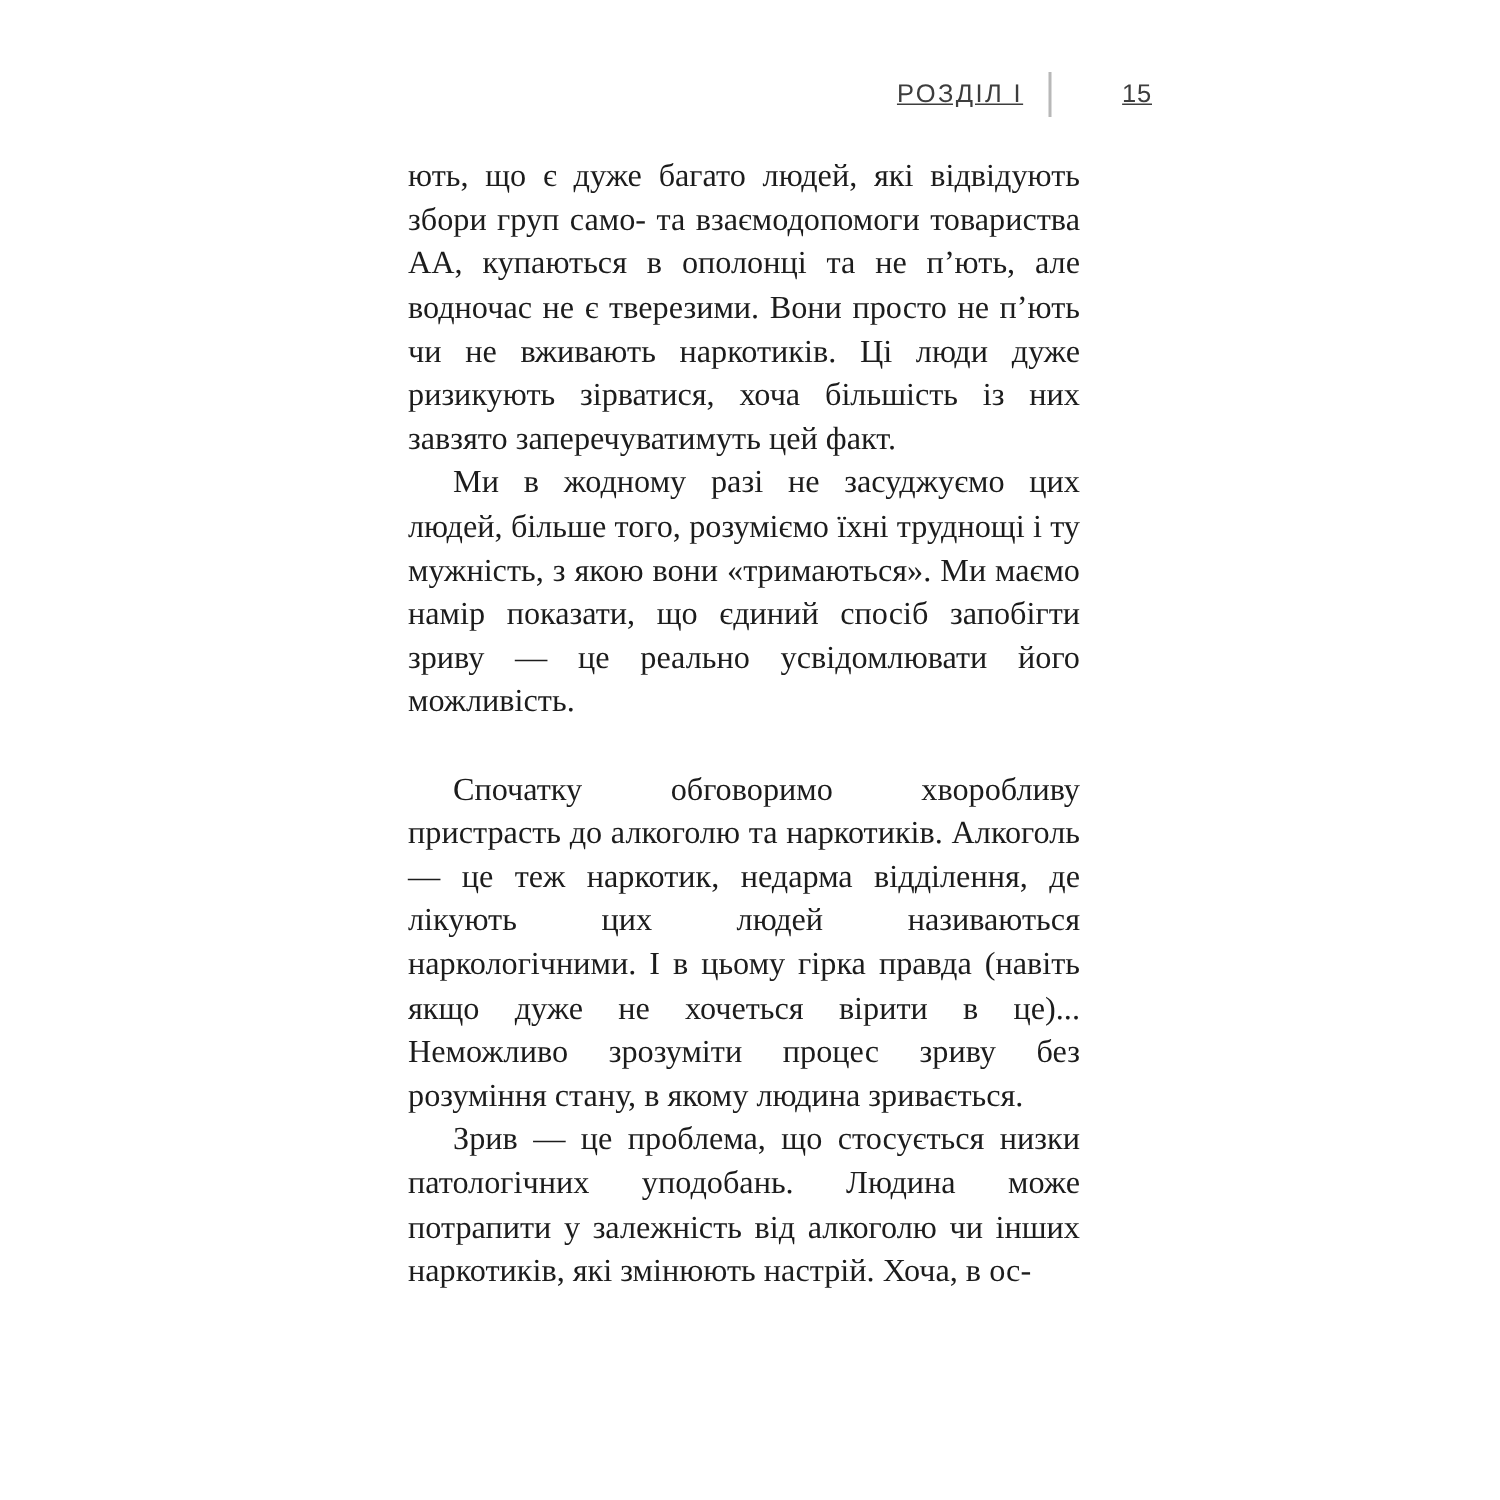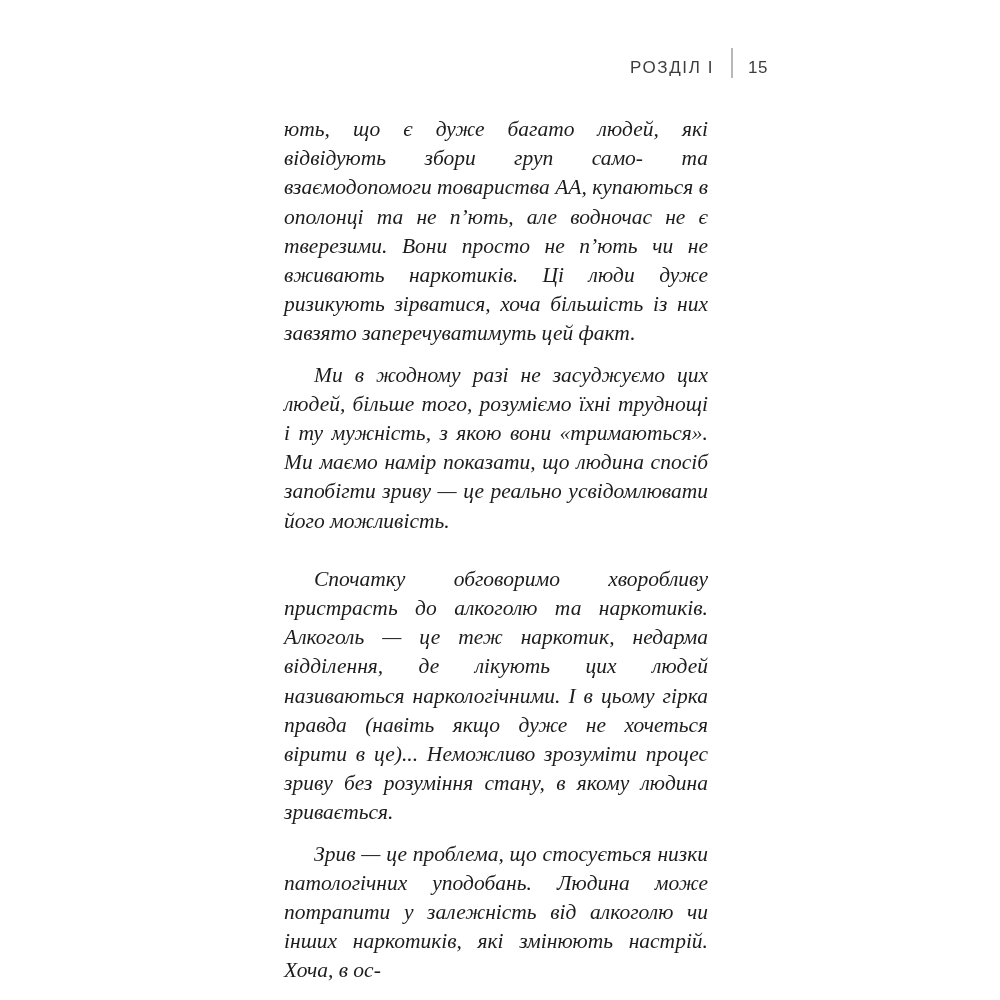--- a/index.html
+++ b/index.html
@@ -16,50 +16,51 @@
     position: relative;
     width: 1000px;
     height: 1000px;
     background: #ffffff;
   }
   .running-head {
     position: absolute;
     top: 48px;
     right: 232px;
     display: flex;
-    align-items: flex-end;
+    align-items: center;
     font-family: "Liberation Sans", "DejaVu Sans", sans-serif;
     color: #3d3d3d;
     font-size: 17px;
     letter-spacing: 1.6px;
+    text-decoration: underline;
   }
   .running-head .divider {
     width: 2px;
     height: 30px;
     background: #b8b8b8;
     margin: 0 15px 0 17px;
   }
   .running-head .page-num {
     letter-spacing: 0.5px;
+    margin-left: 32px;
   }
   .text-block {
     position: absolute;
     left: 272px;
     top: 103px;
     width: 448px;
     font-size: 21.5px;
     line-height: 29.2px;
     text-align: justify;
     hyphens: auto;
     -webkit-hyphens: auto;
   }
   .text-block p {
-    margin: 12px;
+    margin: 0;
     text-indent: 30px;
-    font-style: italic;
   }
   .text-block p.no-indent {
     text-indent: 0;
   }
   .text-block p.section-gap {
     margin-top: 29px;
   }
 </style>
 </head>
 <body>
@@ -67,18 +68,18 @@
 <div class="page">
 
   <div class="running-head">
     <span>РОЗДІЛ І</span>
     <span class="divider"></span>
     <span class="page-num">15</span>
   </div>
 
   <div class="text-block">
     <p class="no-indent">ють, що є дуже багато людей, які відвідують збори груп само- та взаємодопомоги товариства АА, купаються в ополонці та не п’ють, але водночас не є тверезими. Вони просто не п’ють чи не вживають наркотиків. Ці люди дуже ризикують зірватися, хоча більшість із них завзято заперечуватимуть цей факт.</p>
-    <p>Ми в жодному разі не засуджуємо цих людей, більше того, розуміємо їхні труднощі і ту мужність, з якою вони «тримаються». Ми маємо намір показати, що людина спосіб запобігти зриву — це реально усвідомлювати його можливість.</p>
+    <p>Ми в жодному разі не засуджуємо цих людей, більше того, розуміємо їхні труднощі і ту мужність, з якою вони «тримаються». Ми маємо намір показати, що єдиний спосіб запобігти зриву — це реально усвідомлювати його можливість.</p>
     <p class="section-gap">Спочатку обговоримо хворобливу пристрасть до алкоголю та наркотиків. Алкоголь — це теж наркотик, недарма відділення, де лікують цих людей називаються наркологічними. І в цьому гірка правда (навіть якщо дуже не хочеться вірити в це)... Неможливо зрозуміти процес зриву без розуміння стану, в якому людина зривається.</p>
     <p>Зрив — це проблема, що стосується низки патологічних уподобань. Людина може потрапити у залежність від алкоголю чи інших наркотиків, які змінюють настрій. Хоча, в ос-</p>
   </div>
 
 </div>
 
 </body></html>

